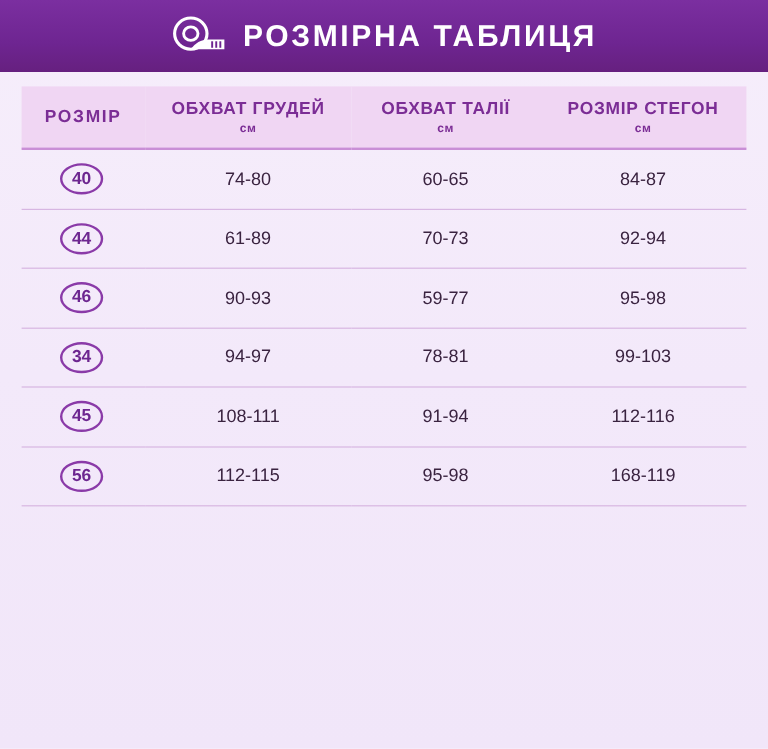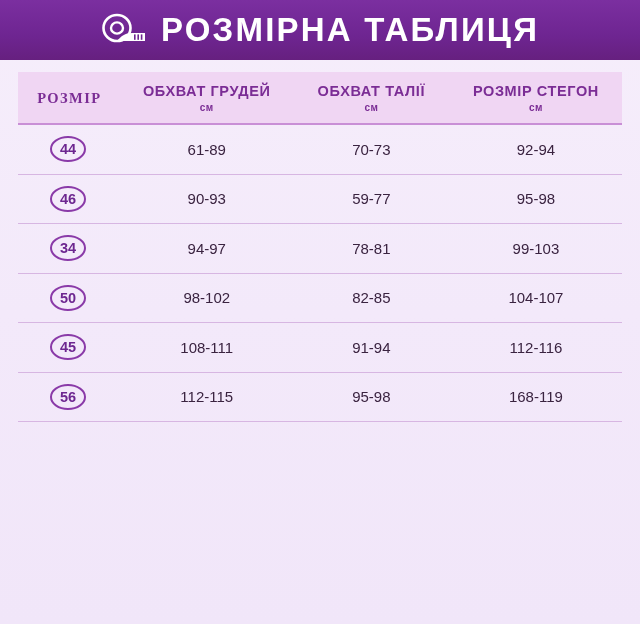--- a/index.html
+++ b/index.html
@@ -26,21 +26,21 @@
     position: relative;
     height: 60px;
     background: linear-gradient(180deg, #7b2fa0 0%, #6e2591 60%, #66207f 100%);
     display: flex;
     align-items: center;
     justify-content: center;
     gap: 14px;
   }
   .header-title {
     color: #ffffff;
-    font-size: 33px;
+    font-size: 25px;
     font-weight: bold;
     letter-spacing: 2.2px;
     white-space: nowrap;
   }
   .tape-icon {
     display: block;
     width: 46px;
     height: 34px;
   }
 
@@ -65,21 +65,20 @@
     font-weight: bold;
     letter-spacing: 0.6px;
     padding: 11px 4px 10px 4px;
     text-align: center;
     vertical-align: middle;
     border-bottom: 2px solid #c98fd6;
     line-height: 1.15;
   }
   thead th.size-col {
     letter-spacing: 1.4px;
-    font-family: Liberation Serif, serif;
   }
   .unit {
     display: block;
     font-size: 10px;
     font-weight: bold;
     letter-spacing: 0.4px;
     margin-top: 2px;
     color: #7b2d95;
   }
 
@@ -155,44 +154,44 @@
             <span class="unit">см</span>
           </th>
           <th>
             <span>РОЗМІР СТЕГОН</span>
             <span class="unit">см</span>
           </th>
         </tr>
       </thead>
       <tbody>
         <tr>
+          <td class="size-cell"><span class="size-badge">40</span></td>
+          <td>74-80</td>
+          <td>60-65</td>
+          <td>84-87</td>
+        </tr>
+        <tr>
           <td class="size-cell"><span class="size-badge">44</span></td>
           <td>61-89</td>
           <td>70-73</td>
           <td>92-94</td>
         </tr>
         <tr>
           <td class="size-cell"><span class="size-badge">46</span></td>
           <td>90-93</td>
           <td>59-77</td>
           <td>95-98</td>
         </tr>
         <tr>
           <td class="size-cell"><span class="size-badge">34</span></td>
           <td>94-97</td>
           <td>78-81</td>
           <td>99-103</td>
         </tr>
         <tr>
-          <td class="size-cell"><span class="size-badge">50</span></td>
-          <td>98-102</td>
-          <td>82-85</td>
-          <td>104-107</td>
-        </tr>
-        <tr>
           <td class="size-cell"><span class="size-badge">45</span></td>
           <td>108-111</td>
           <td>91-94</td>
           <td>112-116</td>
         </tr>
         <tr>
           <td class="size-cell"><span class="size-badge">56</span></td>
           <td>112-115</td>
           <td>95-98</td>
           <td>168-119</td>

